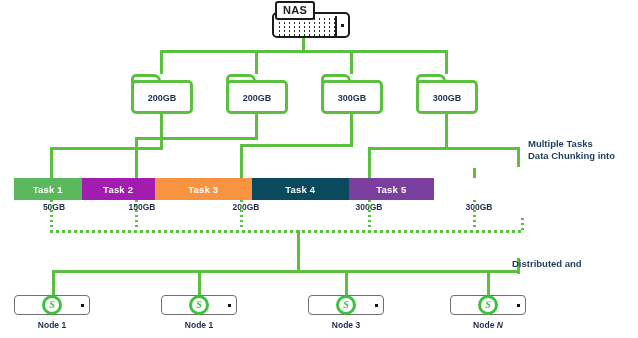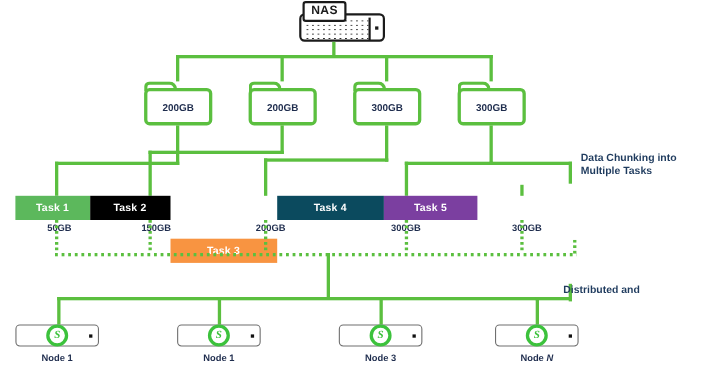--- a/index.html
+++ b/index.html
@@ -133,24 +133,24 @@
 
   <div class="line hline" style="left:445px;top:147px;width:75px;"></div>
   <div class="line vline" style="left:517px;top:147px;height:20px;"></div>
 
   <div class="line vline" style="left:473px;top:168px;height:10px;"></div>
 
   <div id="taskbar">
     <div class="seg" style="background:#5cb85c;width:16.1%;">
       <span>Task 1</span>
     </div>
-    <div class="seg" style="background:#000000;width:17.4%;">
+    <div class="seg" style="background:#a21caf;width:17.4%;">
       <span>Task 2</span>
     </div>
-    <div class="seg" style="background:#f89441;width:23.1%;margin-top:39px;">
+    <div class="seg" style="background:#f89441;width:23.1%;">
       <span>Task 3</span>
     </div>
     <div class="seg" style="background:#0b4a5e;width:23.1%;">
       <span>Task 4</span>
     </div>
     <div class="seg" style="background:#7b3fa0;width:20.3%;">
       <span>Task 5</span>
     </div>
   </div>
 
@@ -214,21 +214,21 @@
     <div class="node-box">
       <div class="s-logo">
           <span>S</span>
         </div>
       <div class="node-dot"></div>
     </div>
     <div class="node-label">Node <i>N</i></div>
   </div>
 
   <div class="side-note" style="left:528px;top:138px;">
+    <div>Multiple Tasks</div>
     <div>Data Chunking into</div>
-    <div>Multiple Tasks</div>
   </div>
 
   <div class="side-note" style="left:512px;top:258px;">
     <div>Distributed and</div>
   </div>
 
 </div>
 
 </body></html>

